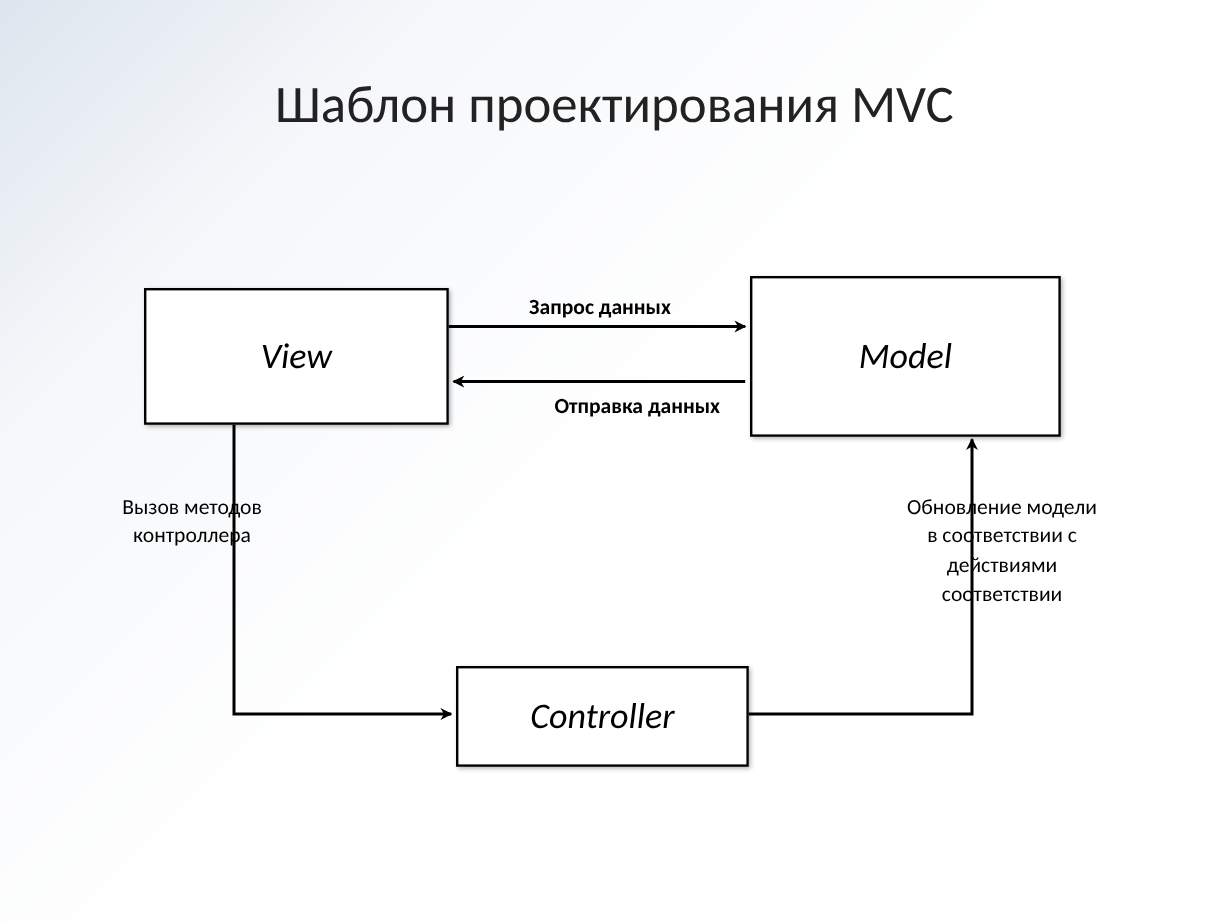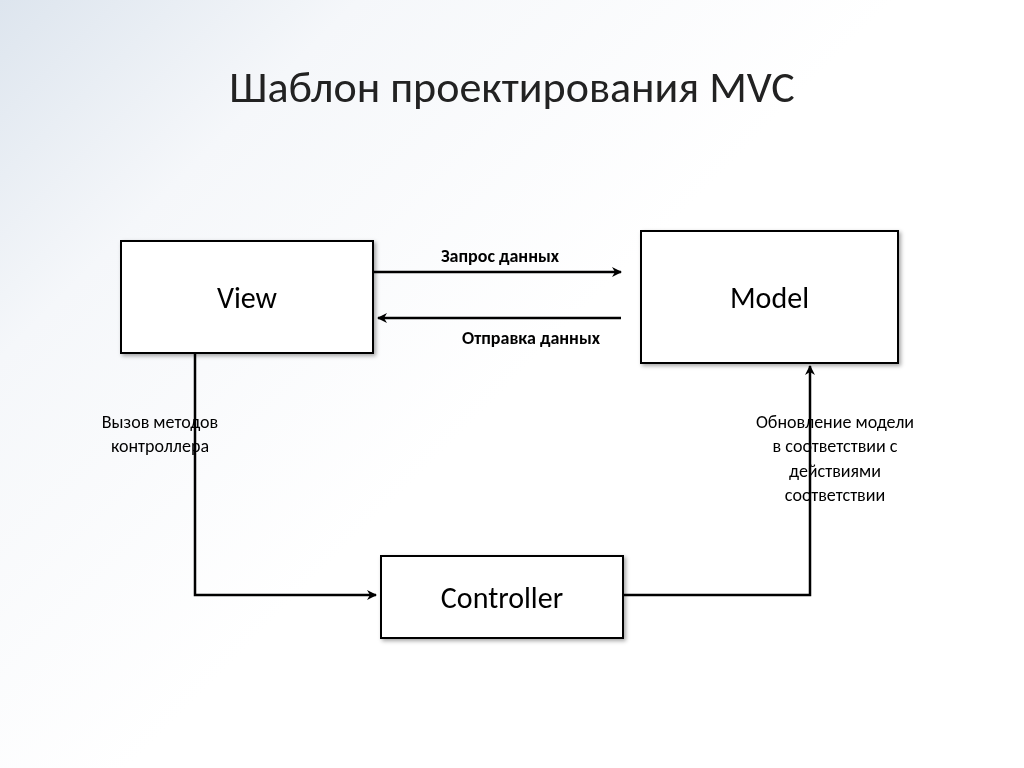--- a/index.html
+++ b/index.html
@@ -29,20 +29,21 @@
   .box {
     position: absolute;
     background: #fff;
     border: 2px solid #000;
     box-shadow: 2px 2px 4px rgba(0,0,0,0.35);
     display: flex;
     align-items: center;
     justify-content: center;
     font-size: 30px;
     color: #000;
+    font-style: italic;
   }
   .label {
     position: absolute;
     font-size: 18px;
     color: #000;
     text-align: center;
     line-height: 1.35;
   }
   .label.bold {
     font-weight: 700;
@@ -60,21 +61,21 @@
 <body>
 
 <div class="slide">
 
   <div class="title">Шаблон проектирования MVC</div>
 
   <div class="box" style="left:120px; top:240px; width:250px; height:110px;">
     <span>View</span>
   </div>
 
-  <div class="box" style="left:625px; top:230px; width:255px; height:130px;margin-left:15px;">
+  <div class="box" style="left:625px; top:230px; width:255px; height:130px;">
     <span>Model</span>
   </div>
 
   <div class="box" style="left:380px; top:555px; width:240px; height:80px;">
     <span>Controller</span>
   </div>
 
   <div class="label bold" style="left:400px; top:244px; width:200px;">Запрос данных</div>
 
   <div class="label bold" style="left:400px; top:326px; width:200px;text-align:right;">Отправка данных</div>

